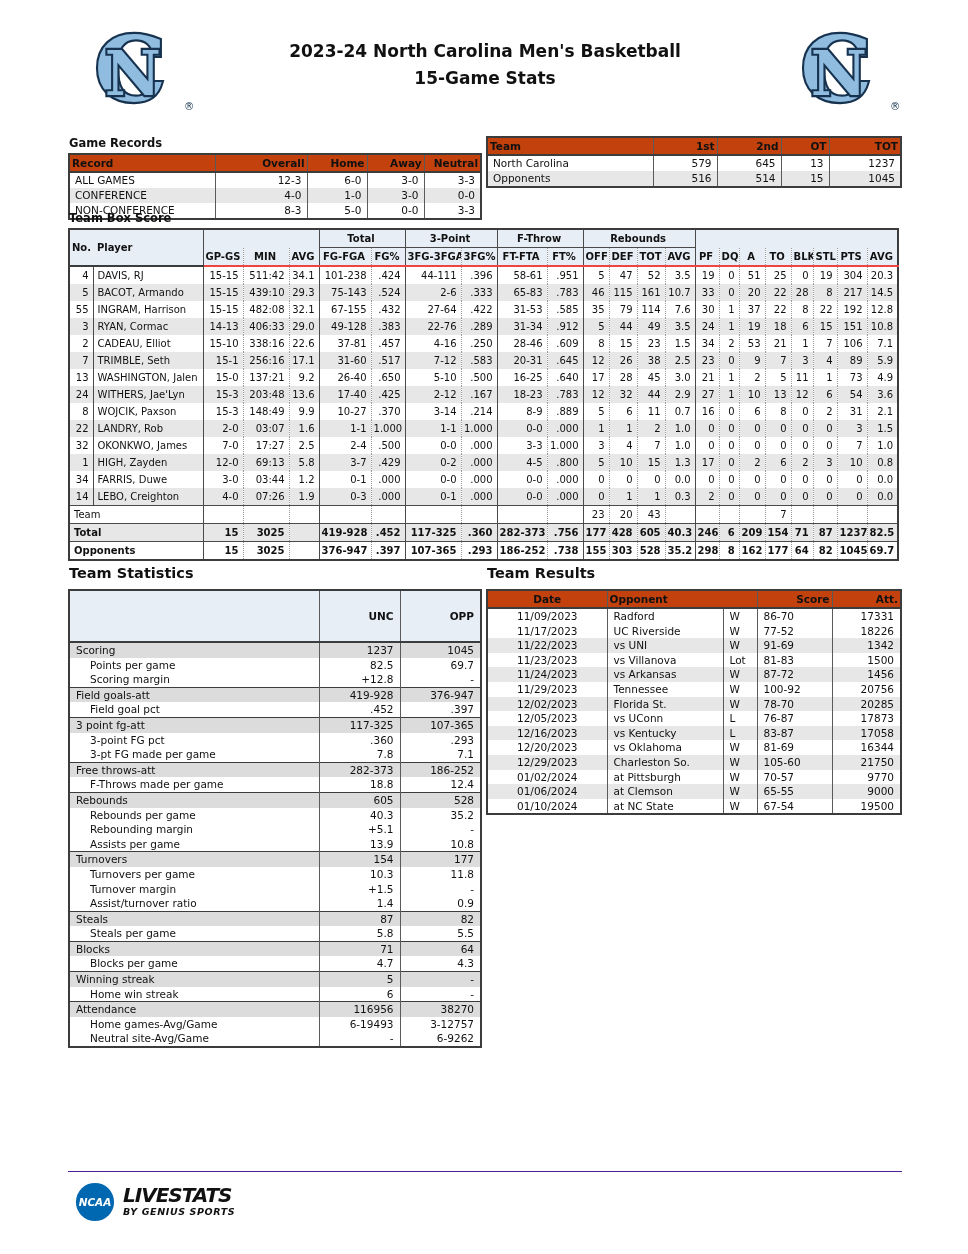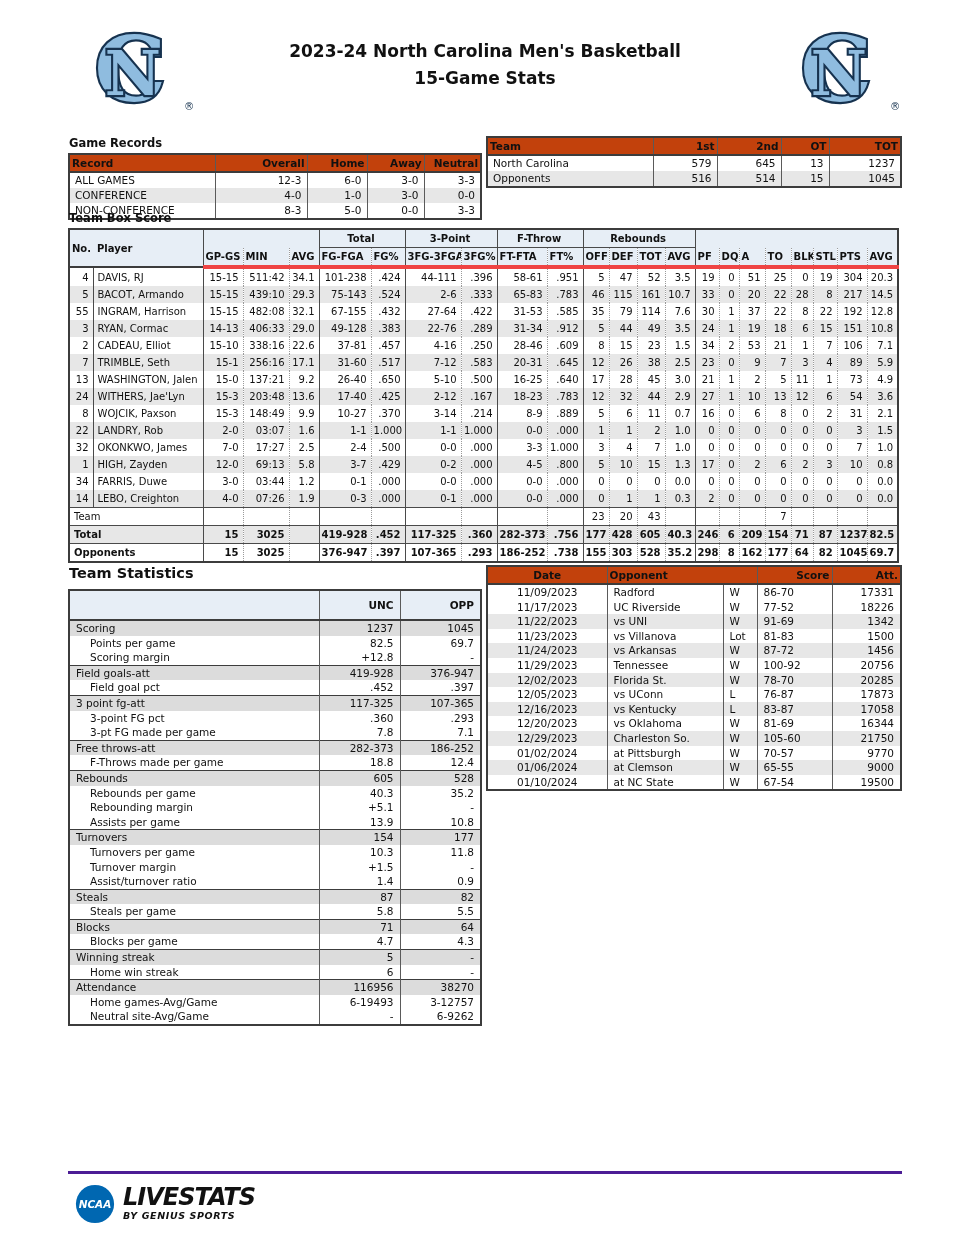--- a/index.html
+++ b/index.html
@@ -30,45 +30,45 @@
 
   
   .records-row{position:absolute;top:136px;left:0;width:834px;display:flex;justify-content:space-between;}
 
   
   .box-section{position:absolute;top:211px;left:0;width:834px;}
   #boxscore{width:830px;}
   #boxscore th,#boxscore td{font-size:10px;line-height:13px;padding:2px 4px 2px 2px;}
   #boxscore thead th{background:#E7EEF6;font-weight:bold;}
   #boxscore thead tr.grp th.lbl{border-bottom:1px solid #4a4a4a;text-align:center;}
-  #boxscore thead tr.sub th{border-bottom:4px solid #ef4444;text-align:left;margin-left:20px;}
+  #boxscore thead tr.sub th{border-bottom:2px solid #ef4444;text-align:center;margin-left:20px;}
   #boxscore thead th.hdr-no{text-align:right;vertical-align:middle;border-bottom:2px solid #3c3c3c;}
   #boxscore thead th.hdr-player{text-align:left;vertical-align:middle;border-bottom:2px solid #3c3c3c;padding-left:4px;}
   #boxscore td.name{text-align:left;padding-left:4px;}
   #boxscore td.num{text-align:right;}
   .bl-s{border-left:1px solid #4a4a4a;}
   .bl-d{border-left:1px dotted #9a9a9a;}
   #boxscore tr.team-row td{border-top:1px solid #4a4a4a;}
   #boxscore tr.total-row td{border-top:1px solid #4a4a4a;font-weight:bold;background:#E7E7E7;}
   #boxscore tr.opp-row td{border-top:1px solid #4a4a4a;font-weight:bold;}
 
   
   .bottom-row{position:absolute;top:565px;left:0;width:834px;display:flex;justify-content:space-between;align-items:flex-start;}
-  #teamstats th{background:#E7EEF6;font-weight:bold;font-size:10.5px;padding:8px 6px;border-bottom:2px solid #3c3c3c;}
+  #teamstats th{background:#E7EEF6;font-weight:bold;font-size:10.5px;padding:19px 6px;border-bottom:2px solid #3c3c3c;}
   #teamstats td{font-size:10.5px;line-height:12.6px;padding:1px 6px;}
   #teamstats tr.cat td{background:#DCDCDC;font-weight:normal;border-top:1px solid #3c3c3c;}
   #teamstats td.lbl-sub{padding-left:20px;}
   #teamresults td{line-height:12.6px;padding:1px 6px;}
 
   
-  .footer{position:absolute;top:1171px;left:0;width:834px;border-top:3px solid #4c1d95;}
+  .footer{position:absolute;top:1171px;left:0;width:834px;border-top:1px solid #4c1d95;}
   .brandrow{display:flex;align-items:center;margin:9px 0 0 6px;}
   .ncaa-disc{width:42px;height:42px;flex:0 0 auto;}
   .brand-text{margin-left:7px;}
-  .brand{font-size:24px;font-weight:bold;font-style:italic;letter-spacing:-1px;line-height:0.85;}
+  .brand{font-size:20px;font-weight:bold;font-style:italic;letter-spacing:-1px;line-height:0.85;}
   .brand-sub{font-size:9.5px;font-weight:bold;font-style:italic;letter-spacing:0.6px;margin-top:2px;}
 </style>
 </head>
 <body>
 
 <div class="page">
   <div class="content">
 
     <div class="masthead">
       <svg class="unc-logo" viewBox="0 0 150 110">
@@ -809,20 +809,21 @@
               </tr>
               <tr class="sub-row">
                 <td class="l lbl-sub">Neutral site-Avg/Game</td>
                 <td class="r vline">-</td>
                 <td class="r vline">6-9262</td>
               </tr>
             </tbody>
           </table>
       </div>
       <div>
+        <div class="sec-title big">Team Results</div>
         <table id="teamresults" class="tbl simple">
             <colgroup>
               <col style="width: 120px;">
               <col style="width: 116px;">
               <col style="width: 34px;">
               <col style="width: 75px;">
               <col style="width: 69px;">
             </colgroup>
             <thead>
               <tr>

